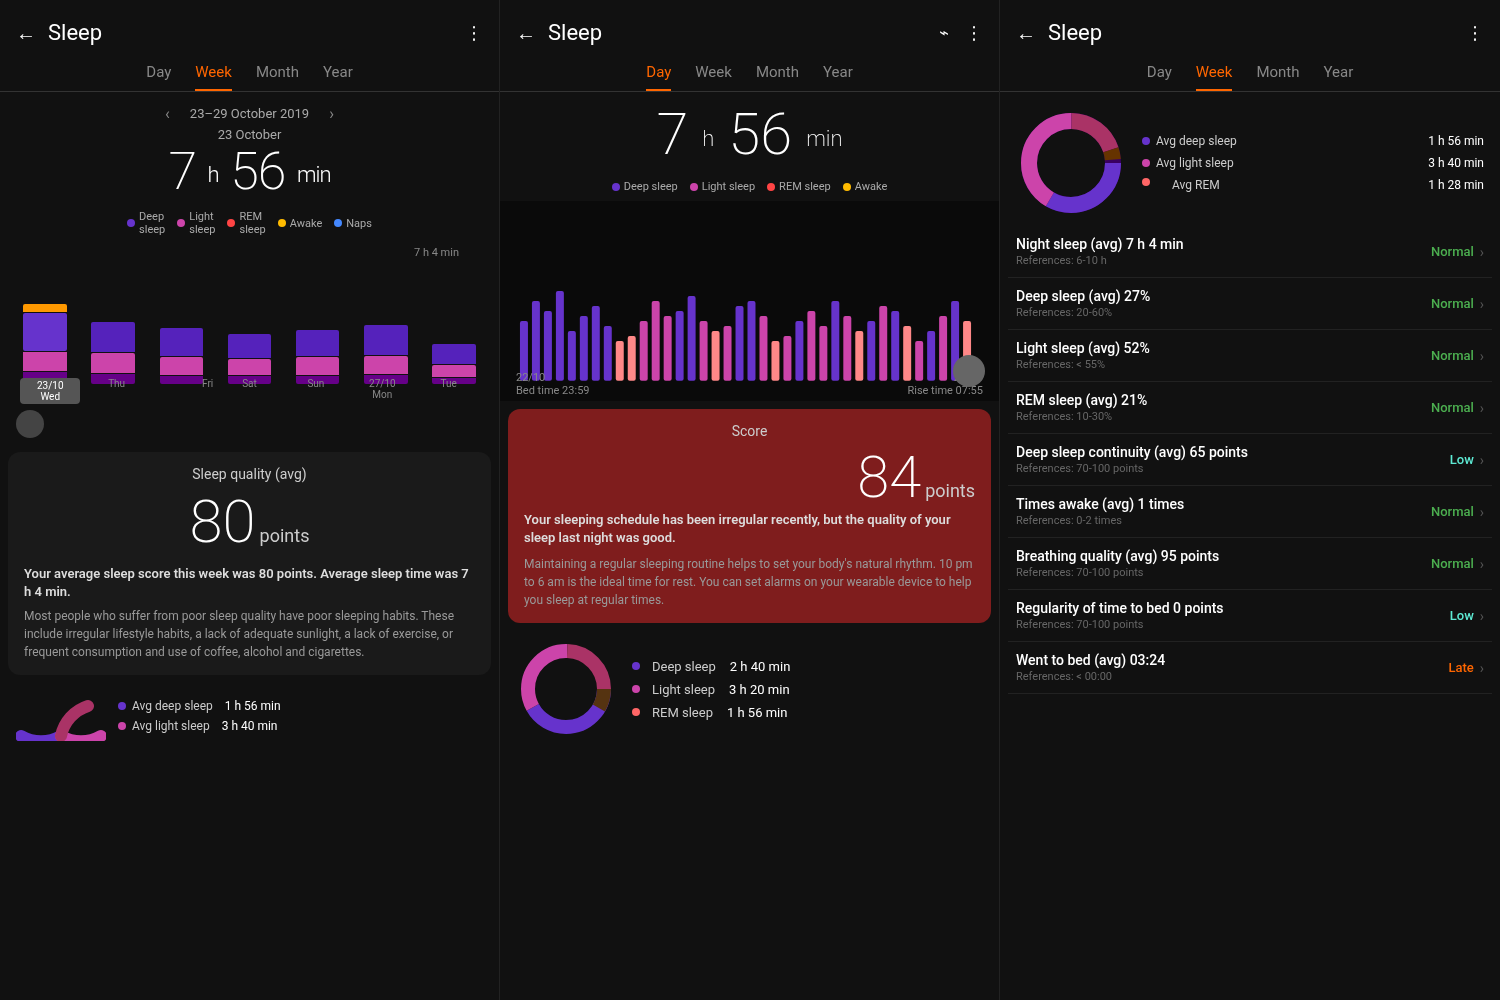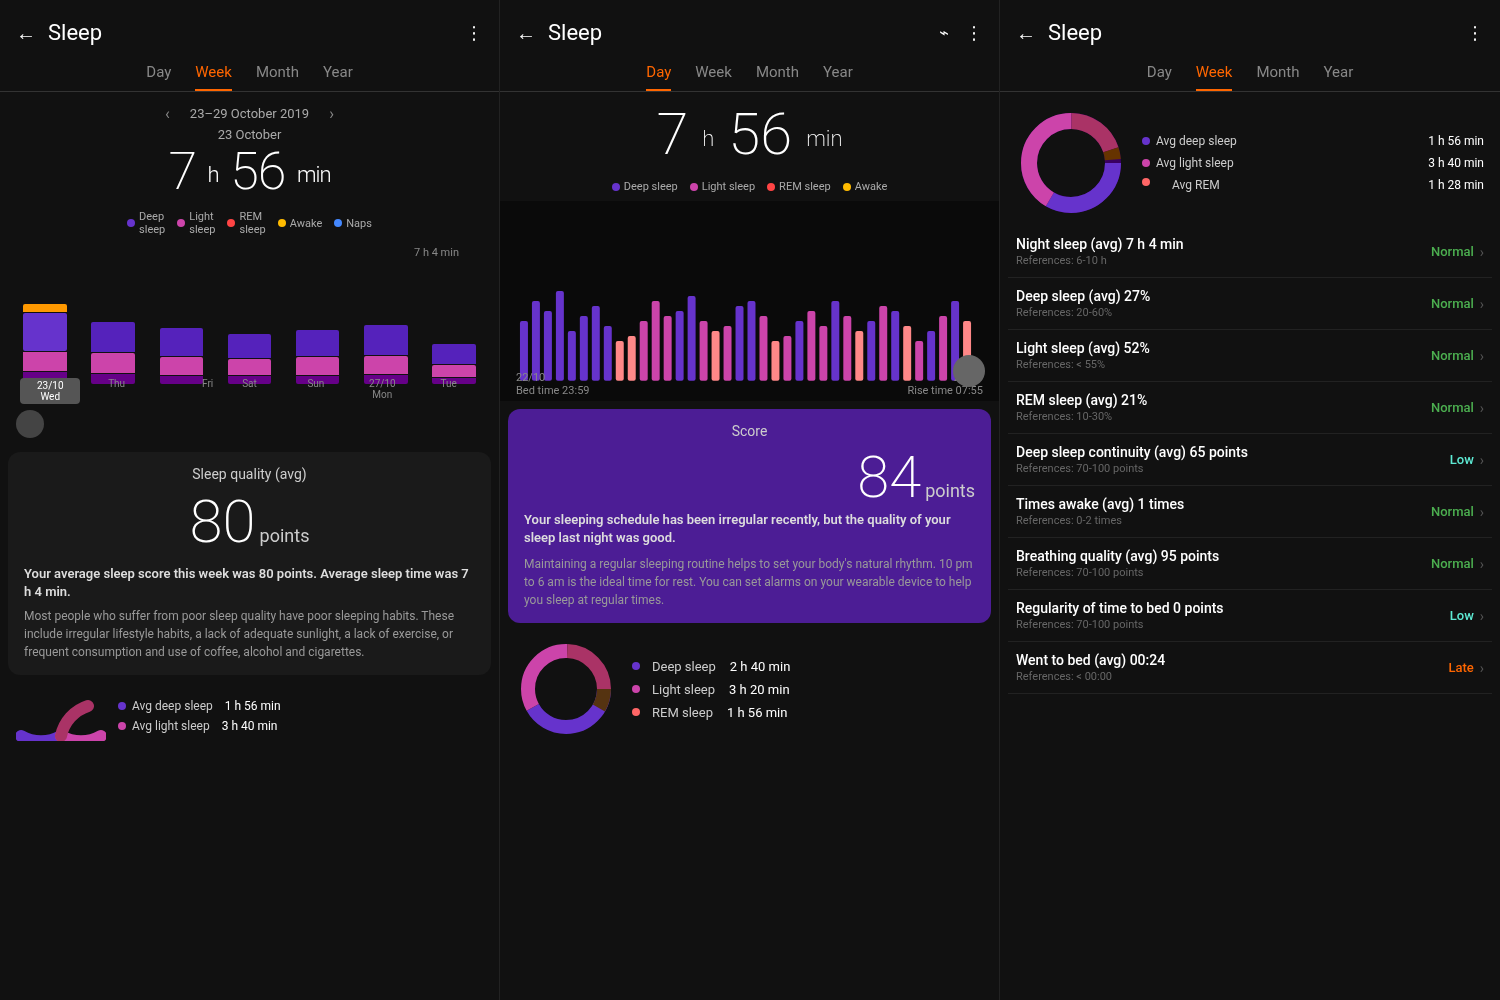--- a/index.html
+++ b/index.html
@@ -514,21 +514,21 @@
         <rect x="440" y="115" width="8" height="65" fill="#CC44AA" rx="2"></rect>
         <rect x="452" y="100" width="8" height="80" fill="#6633CC" rx="2"></rect>
         <rect x="464" y="120" width="8" height="60" fill="#FF8888" rx="2"></rect>
       </g>
     </svg>
     <div style="position:absolute;bottom:4px;left:16px;font-size:11px;color:#888;">22/10<br>Bed time 23:59</div>
     <div style="position:absolute;bottom:4px;right:16px;font-size:11px;color:#888;text-align:right;">23/10<br>Rise time 07:55</div>
     <div style="position:absolute;bottom:14px;right:14px;width:32px;height:32px;background:#666;border-radius:50%;"></div>
   </div>
 
-  <div style="background:#4c1d95;margin:8px;border-radius:12px;padding:14px 16px;">
+  <div style="background:#7f1d1d;margin:8px;border-radius:12px;padding:14px 16px;">
     <div style="text-align:center;font-size:14px;color:#ccc;margin-bottom:4px;">Score</div>
     <div style="text-align:right;">
       <span style="font-size:58px;font-weight:200;">84</span>
       <span style="font-size:18px;color:#ccc;">points</span>
     </div>
     <div style="font-size:13px;color:#ddd;font-weight:600;line-height:1.4;margin-bottom:8px;">Your sleeping schedule has been irregular recently, but the quality of your sleep last night was good.</div>
     <div style="font-size:12px;color:#999;line-height:1.5;">Maintaining a regular sleeping routine helps to set your body's natural rhythm. 10 pm to 6 am is the ideal time for rest. You can set alarms on your wearable device to help you sleep at regular times.</div>
   </div>
 
   <div style="display:flex;align-items:center;gap:16px;padding:8px 16px;">
@@ -694,21 +694,21 @@
         <div class="metric-ref">References: 70-100 points</div>
       </div>
       <div class="metric-right">
         <span class="metric-status low">Low</span>
         <span class="chevron">›</span>
       </div>
     </div>
 
     <div class="metric-row">
       <div class="metric-left">
-        <div class="metric-title">Went to bed (avg)  00:24</div>
+        <div class="metric-title">Went to bed (avg)  03:24</div>
         <div class="metric-ref">References: &lt; 00:00</div>
       </div>
       <div class="metric-right">
         <span class="metric-status late">Late</span>
         <span class="chevron">›</span>
       </div>
     </div>
 
   </div>
 </div>

